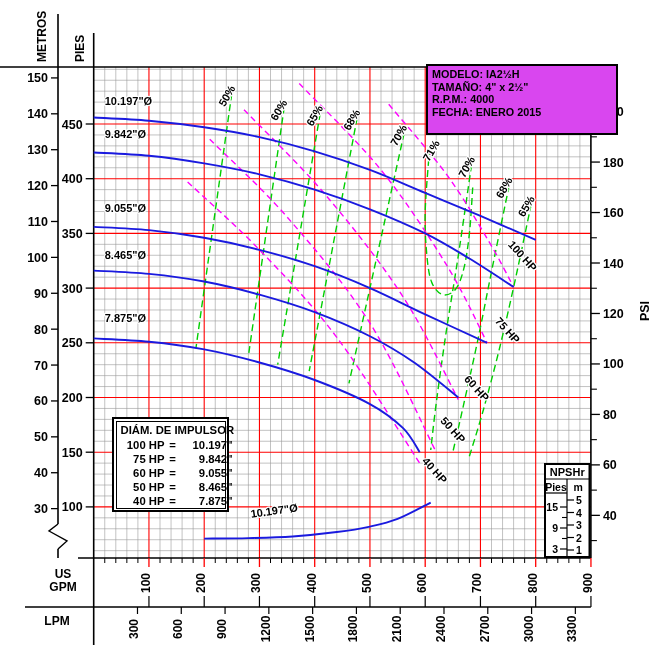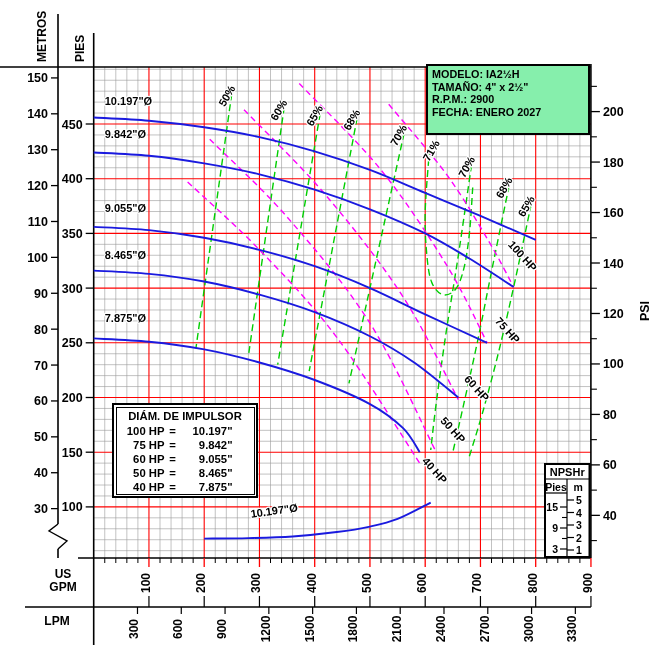--- a/index.html
+++ b/index.html
@@ -3,25 +3,25 @@
 <meta charset="utf-8">
 <style>
   html,body{margin:0;padding:0;background:#fff;}
   .stage{position:relative;width:657px;height:670px;background:#fff;overflow:hidden;
          font-family:"Liberation Sans",sans-serif;}
   svg{position:absolute;left:0;top:0;}
   svg text{font-family:"Liberation Sans",sans-serif;font-weight:700;fill:#000;
            paint-order:stroke;stroke:#fff;stroke-width:2.5px;stroke-linejoin:round;}
   svg text.nohalo{stroke:none;}
   .t13{font-size:12.5px;} .t12{font-size:12px;} .t11{font-size:11px;} .t10{font-size:10.5px;}
-  .infobox{position:absolute;left:426px;top:64px;width:164px;height:71px;background:#86efac;
+  .infobox{position:absolute;left:426px;top:64px;width:192px;height:71px;background:#d946ef;
            border:2.5px solid #000;box-sizing:border-box;padding:2px 0 0 4px;overflow:hidden;}
   .infobox .ln{font-size:10.8px;font-weight:700;line-height:12.6px;white-space:nowrap;}
   .infobox .cond{display:inline-block;transform:scaleX(.86);transform-origin:left center;}
-  .legendbox{position:absolute;left:112px;top:403px;width:146px;height:95px;background:#fff;
+  .legendbox{position:absolute;left:112px;top:417px;width:117px;height:95px;background:#fff;
              border:2px solid #000;box-sizing:border-box;}
   .legendbox .inner{position:absolute;inset:1.5px;border:1px solid #000;padding:1px 4px 0 4px;}
   .legendbox .ttl{font-size:11.3px;font-weight:700;text-align:center;line-height:15px;white-space:nowrap;}
   .legendbox .row{display:grid;grid-template-columns:44px 16px 52px;font-size:11.3px;
                   font-weight:700;line-height:14.2px;}
   .legendbox .row .hp{text-align:right;} .legendbox .row .eq{text-align:center;}
   .legendbox .row .dia{text-align:right;}
 </style>
 </head>
 <body>
@@ -375,22 +375,22 @@
         <line x1="560" y1="549" x2="567" y2="549" stroke="#000" stroke-width="1.2"></line>
         <text x="558" y="553" class="t10 nohalo" text-anchor="end">3</text>
         <line x1="562" y1="517.5" x2="567" y2="517.5" stroke="#000" stroke-width="1.1"></line>
         <line x1="562" y1="538.5" x2="567" y2="538.5" stroke="#000" stroke-width="1.1"></line>
       </g>
     </svg>
 
   <div class="infobox">
     <div class="ln">MODELO: IA2½H</div>
     <div class="ln">TAMAÑO: 4" x 2½"</div>
-    <div class="ln">R.P.M.: 2900</div>
-    <div class="ln">FECHA: ENERO 2027</div>
+    <div class="ln">R.P.M.: 4000</div>
+    <div class="ln">FECHA: ENERO 2015</div>
   </div>
 
   <div class="legendbox">
     <div class="inner">
       <div class="ttl">DIÁM. DE IMPULSOR</div>
       <div id="legend-rows">
           <div class="row">
             <span class="hp">100 HP</span>
             <span class="eq">=</span>
             <span class="dia">10.197"</span>

